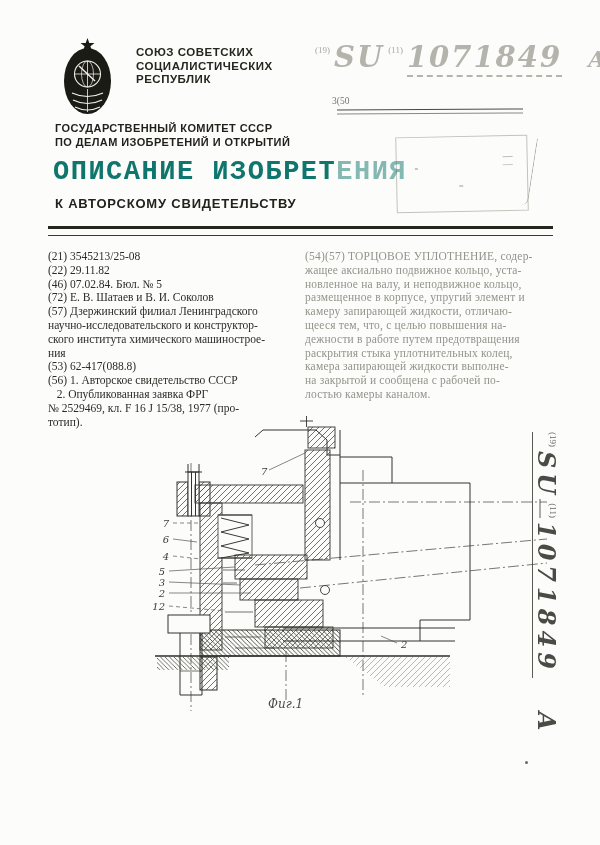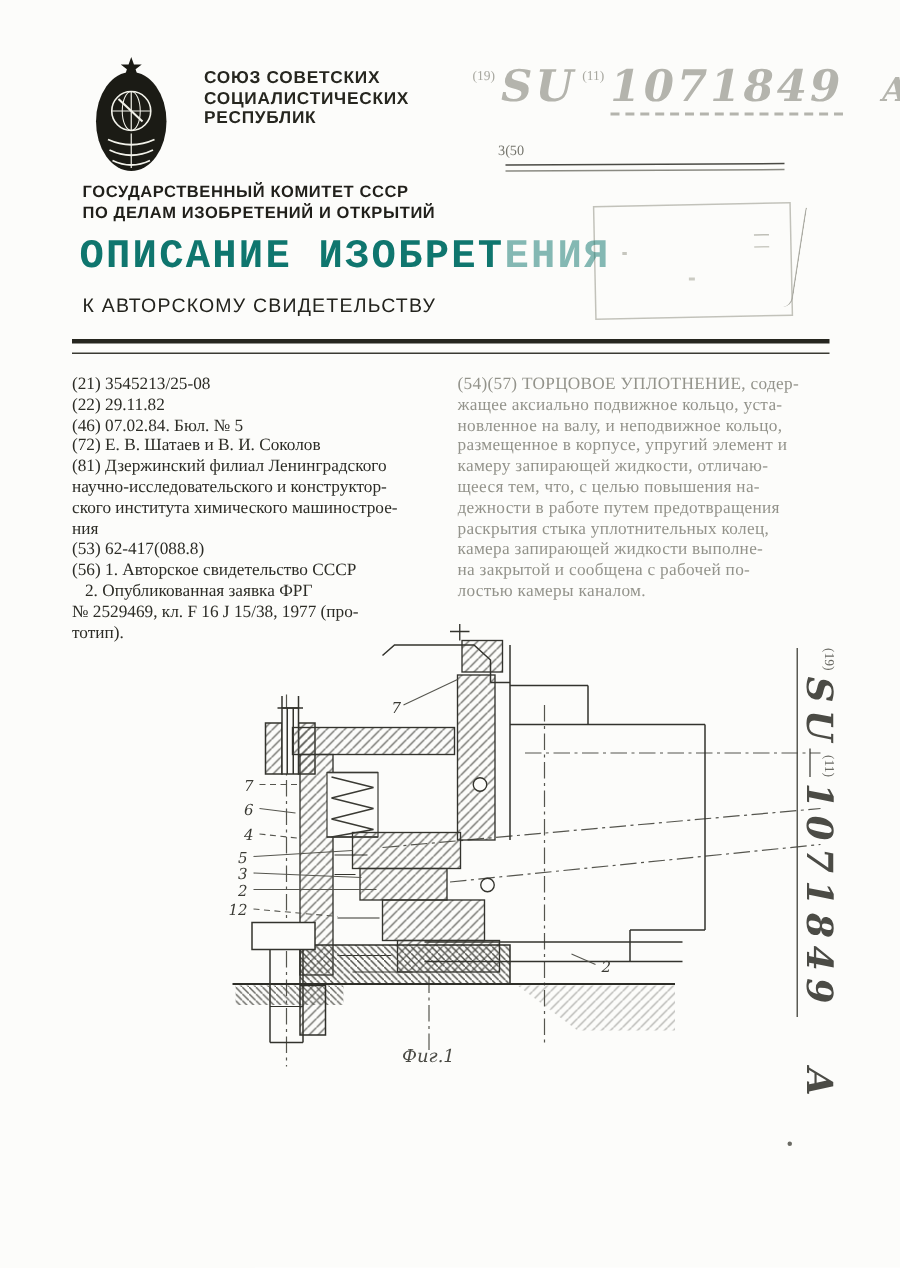--- a/index.html
+++ b/index.html
@@ -38,21 +38,21 @@
   .stamp .sp1{position:absolute; left:18px; top:30px; width:3px; height:2px; background:#bdbdb4;}
   .stamp .sp2{position:absolute; left:62px; top:48px; width:4px; height:2px; background:#c3c3ba;}
   .stamp .sp3{position:absolute; right:14px; top:20px; width:10px; height:7px;
     border-top:1px solid #b5b5ac; border-bottom:1px solid #c3c3ba;}
 
   
   .title{left:53px; top:157px; font-family:Liberation Mono, monospace;
     font-weight:700; font-size:27px; letter-spacing:1.5px; color:#0f766e; white-space:nowrap;}
   .title .fade{opacity:.5; filter:blur(.4px);}
   .subtitle{left:55px; top:196px; font-family:"Liberation Sans",sans-serif;
-    font-weight:400; font-size:13px; letter-spacing:.8px; color:#23231d;}
+    font-weight:700; font-size:13px; letter-spacing:.8px; color:#23231d;}
   .rule{left:48px; top:226px; width:505px; height:6px;
     border-top:3px solid #26261f; border-bottom:1.5px solid #3a3a33;}
 
   
   .cols{left:48px; top:250px; width:507px; display:flex; gap:9px;
     font-size:11.5px; line-height:13.8px;}
   .colL{width:248px; color:#2c2c26;}
   .colR{width:250px; color:#93938b; filter:blur(.35px); letter-spacing:.2px;}
   .colL div, .colR div{white-space:nowrap; overflow:hidden;}
 
@@ -123,21 +123,21 @@
   </div>
   <div class="abs subtitle">К АВТОРСКОМУ СВИДЕТЕЛЬСТВУ</div>
   <div class="abs rule"></div>
 
   <div class="abs cols">
     <div class="colL">
         <div class="b-line">(21) 3545213/25-08</div>
         <div class="b-line">(22) 29.11.82</div>
         <div class="b-line">(46) 07.02.84. Бюл. № 5</div>
         <div class="b-line">(72) Е. В. Шатаев и В. И. Соколов</div>
-        <div class="b-line">(81) Дзержинский филиал Ленинградского</div>
+        <div class="b-line">(57) Дзержинский филиал Ленинградского</div>
         <div class="b-line">научно-исследовательского и конструктор-</div>
         <div class="b-line">ского института химического машинострое-</div>
         <div class="b-line">ния</div>
         <div class="b-line">(53) 62-417(088.8)</div>
         <div class="b-line">(56) 1. Авторское свидетельство СССР</div>
         <div class="b-line">&nbsp;&nbsp;&nbsp;2. Опубликованная заявка ФРГ</div>
         <div class="b-line">№ 2529469, кл. F 16 J 15/38, 1977 (про-</div>
         <div class="b-line">тотип).</div>
       </div>
     <div class="colR">

